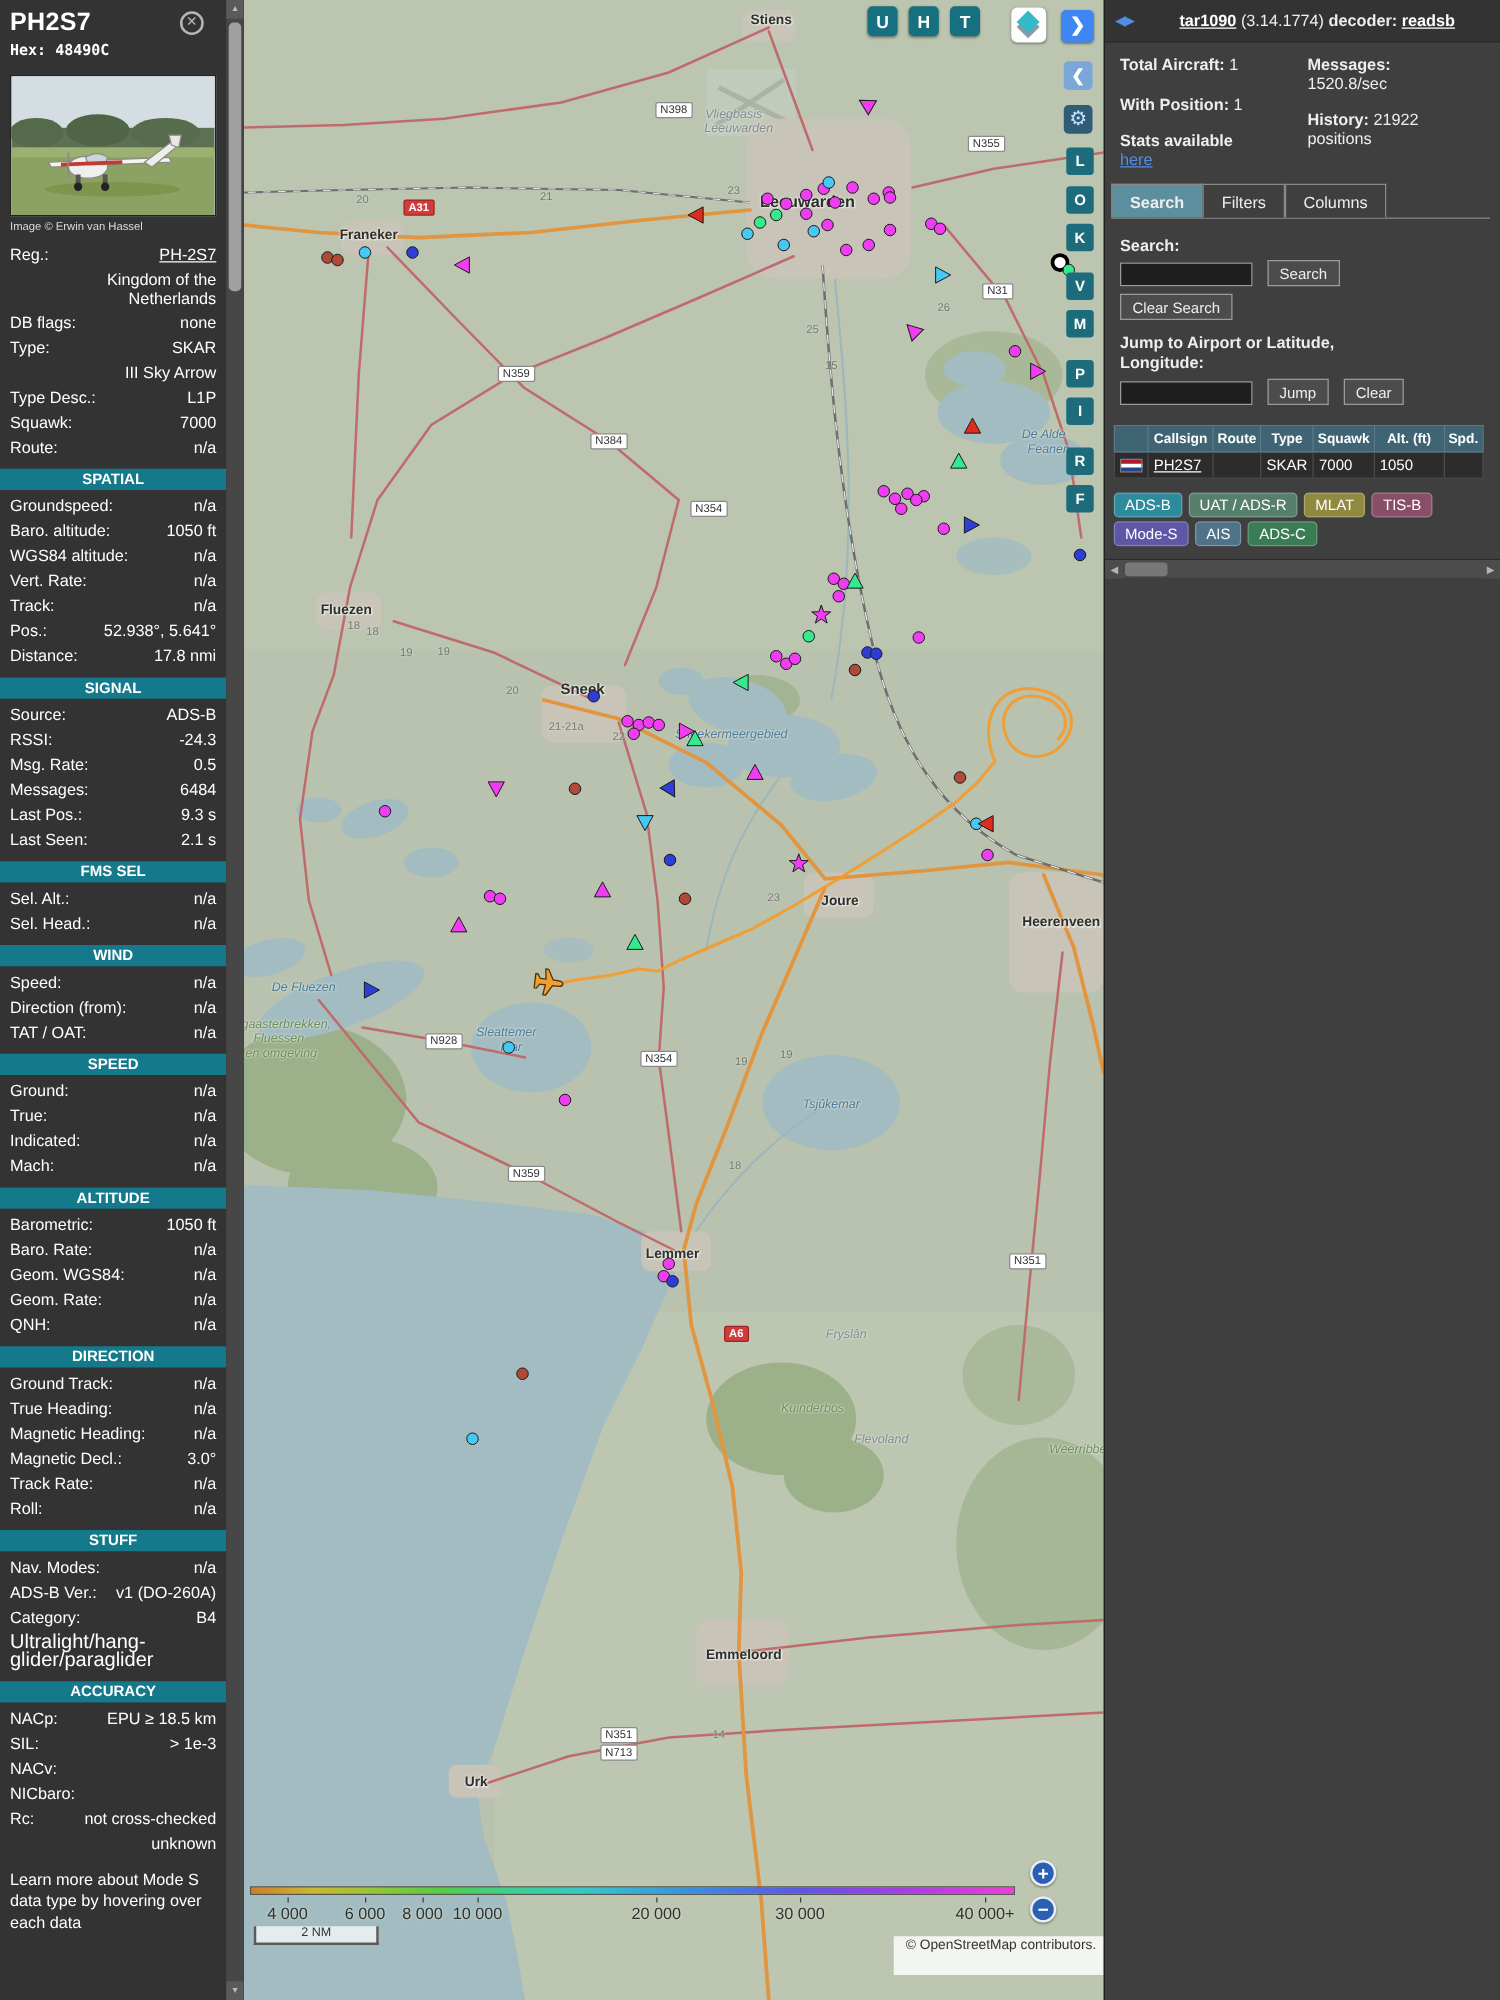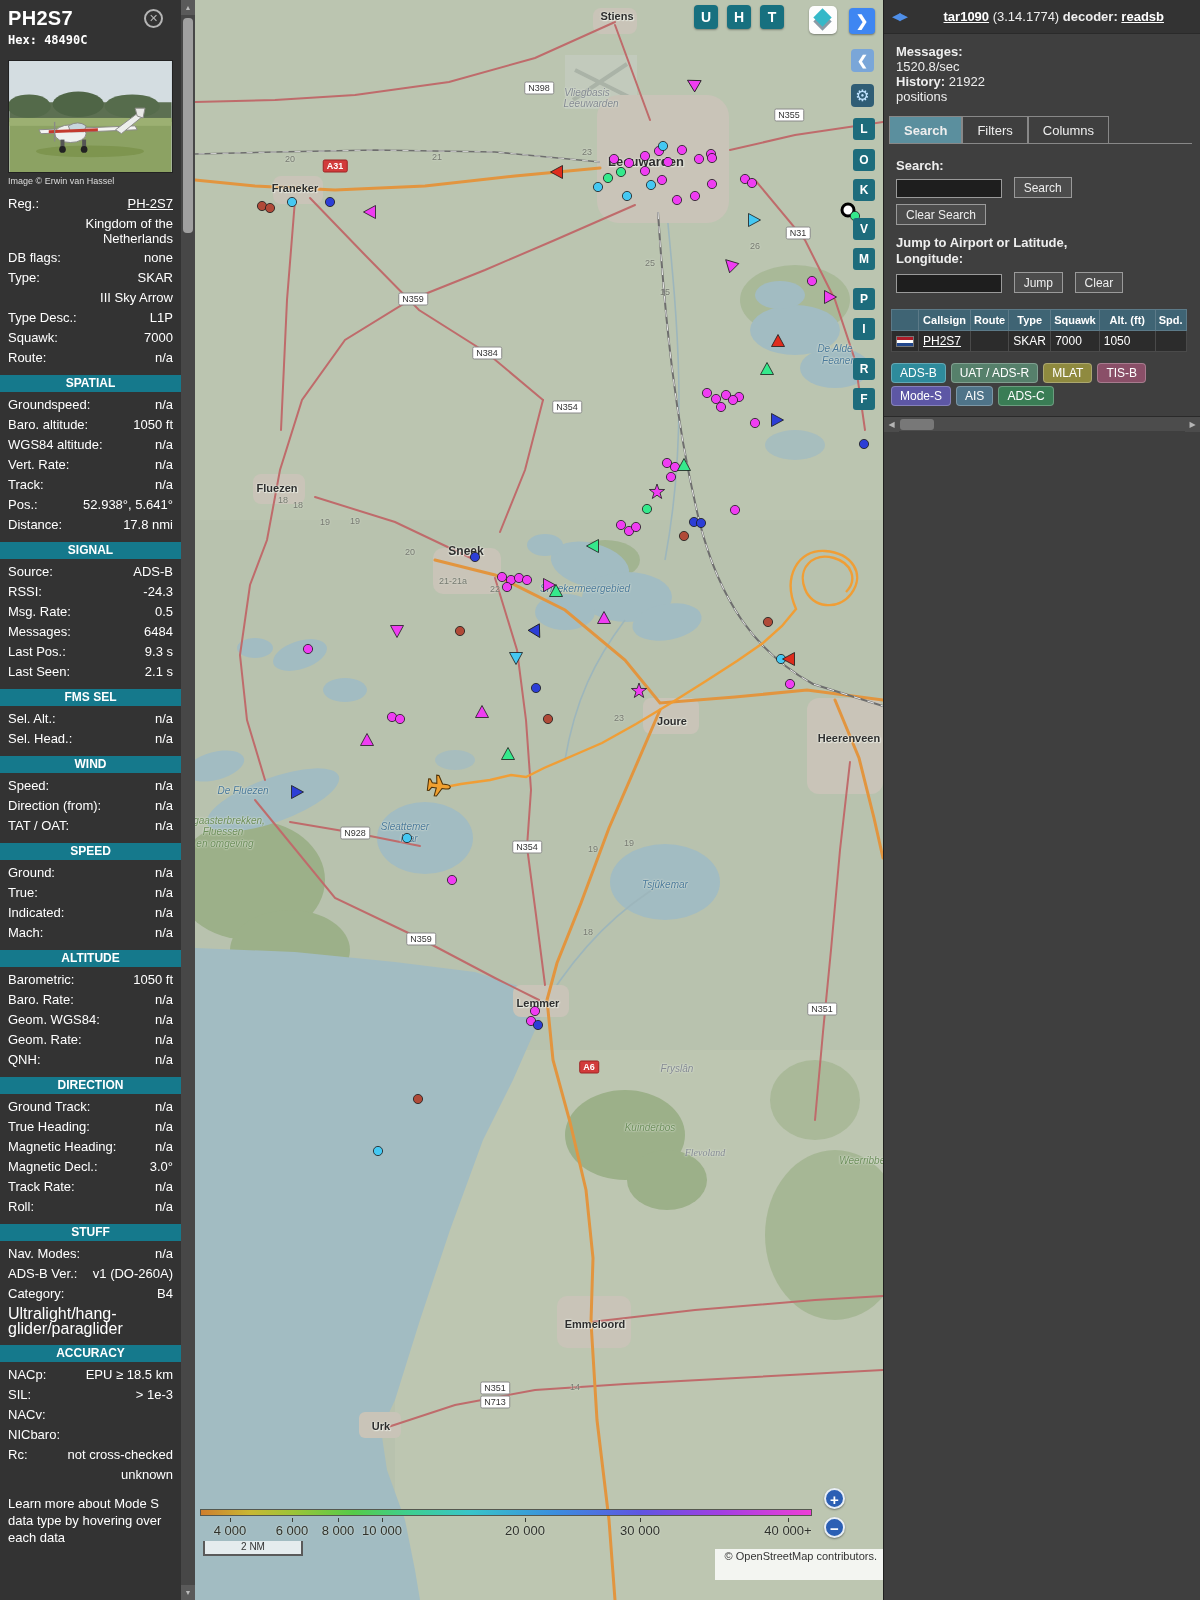--- a/index.html
+++ b/index.html
@@ -75,21 +75,21 @@
   
   .right{position:absolute;left:883px;top:0;width:317px;height:1600px;background:#3f3f3f;color:#eee;
     border-left:1px solid #1f1f1f;z-index:30;font-size:13px}
   .rp-head{height:34px;background:#333;border-bottom:1px solid #2a2a2a;display:flex;align-items:center;padding:0 8px}
   .rp-arrows{color:#4f8fe8;font-size:11px;letter-spacing:-1px}
   .rp-title{margin-left:auto;padding-right:28px;white-space:nowrap}
   .rp-title a{color:#fff;font-weight:bold;text-decoration:underline}
   .rp-title .dec{font-weight:bold}
   .stats{display:grid;grid-template-columns:150px auto;padding:10px 0 0 12px;line-height:15px}
   .stats b{font-weight:bold}
-  .mt14{margin-top:17px}.mt8{margin-top:0}
+  .mt14{margin-top:17px}.mt8{margin-top:14px}
   .stats a{color:#4f8fe8}
   .tabs{display:flex;margin:12px 8px 0 5px;border-bottom:1px solid #888;height:28px}
   .tab{border:1px solid #888;border-bottom:none;padding:0 14px;line-height:27px;cursor:pointer;background:#3f3f3f}
   .tab.active{background:#5b8f9e;font-weight:bold}
   .srch{padding:14px 12px 0}
   .blabel{font-weight:bold}
   input.txt{width:106px;height:19px;background:#1e1e1e;border:1px solid #9a9a9a;color:#fff;font-size:12px;padding:0 3px;vertical-align:middle}
   button.btn{background:#4c4c4c;border:1px solid #9a9a9a;color:#eee;font-size:12px;height:21px;padding:0 9px;margin-left:8px;cursor:pointer}
   button.btn.nml{margin-left:0}
   .jump-label{font-weight:bold;width:216px;line-height:16px;margin-top:10px}
@@ -476,21 +476,21 @@
         <span class="alabel water" style="left: 24px; top: 790px; padding-left: 48px;">De Fluezen</span>
         <span class="alabel green" style="left: 34px; top: 820px;">gaasterbrekken,</span>
         <span class="alabel green" style="left: 28px; top: 831px;">Fluessen</span>
         <span class="alabel green" style="left: 30px; top: 843px;">en omgeving</span>
         <span class="alabel water" style="left: 210px; top: 826px;">Sleattemer</span>
         <span class="alabel water" style="left: 214px; top: 838px;">Mar</span>
         <span class="alabel water" style="left: 470px; top: 884px;">Tsjûkemar</span>
         <span class="alabel green" style="left: 455px; top: 1127px;">Kuinderbos</span>
         <span class="alabel green" style="left: 670px; top: 1160px;">Weerribben</span>
         <span class="alabel gray" style="left: 482px; top: 1068px;">Fryslân</span>
-        <span class="alabel gray" style="left: 510px; top: 1152px; font-family: Liberation Serif, serif;">Flevoland</span>
+        <span class="alabel gray" style="left: 510px; top: 1152px;">Flevoland</span>
         <span class="badge" style="left: 344px; top: 88px;">N398</span>
         <span class="badge mw" style="left: 140px; top: 166px;">A31</span>
         <span class="badge" style="left: 594px; top: 115px;">N355</span>
         <span class="badge" style="left: 603px; top: 233px;">N31</span>
         <span class="badge" style="left: 218px; top: 299px;">N359</span>
         <span class="badge" style="left: 292px; top: 353px;">N384</span>
         <span class="badge" style="left: 372px; top: 407px;">N354</span>
         <span class="badge" style="left: 160px; top: 833px;">N928</span>
         <span class="badge" style="left: 332px; top: 847px;">N354</span>
         <span class="badge" style="left: 226px; top: 939px;">N359</span>
@@ -671,20 +671,26 @@
       <span class="rp-title">
         <a href="#">tar1090</a>
         <span>(3.14.1774)</span>
         <span class="dec">decoder:</span>
         <a href="#">readsb</a>
       </span>
     </div>
 
     <div class="stats">
       <div>
+        <div><b>Total Aircraft:</b> <span>1</span></div>
+        <div class="mt14"><b>With Position:</b> <span>1</span></div>
+        <div class="mt8"><b>Stats available</b></div>
+        <div><a href="#">here</a></div>
+      </div>
+      <div>
         <div><b>Messages:</b><br><span>1520.8/sec</span></div>
         <div class="mt8" style="max-width:130px"><b>History:</b> <span>21922 positions</span></div>
       </div>
     </div>
 
     <div class="tabs" id="tabs">
         <span class="tab active">Search</span>
         <span class="tab">Filters</span>
         <span class="tab">Columns</span>
       </div>

